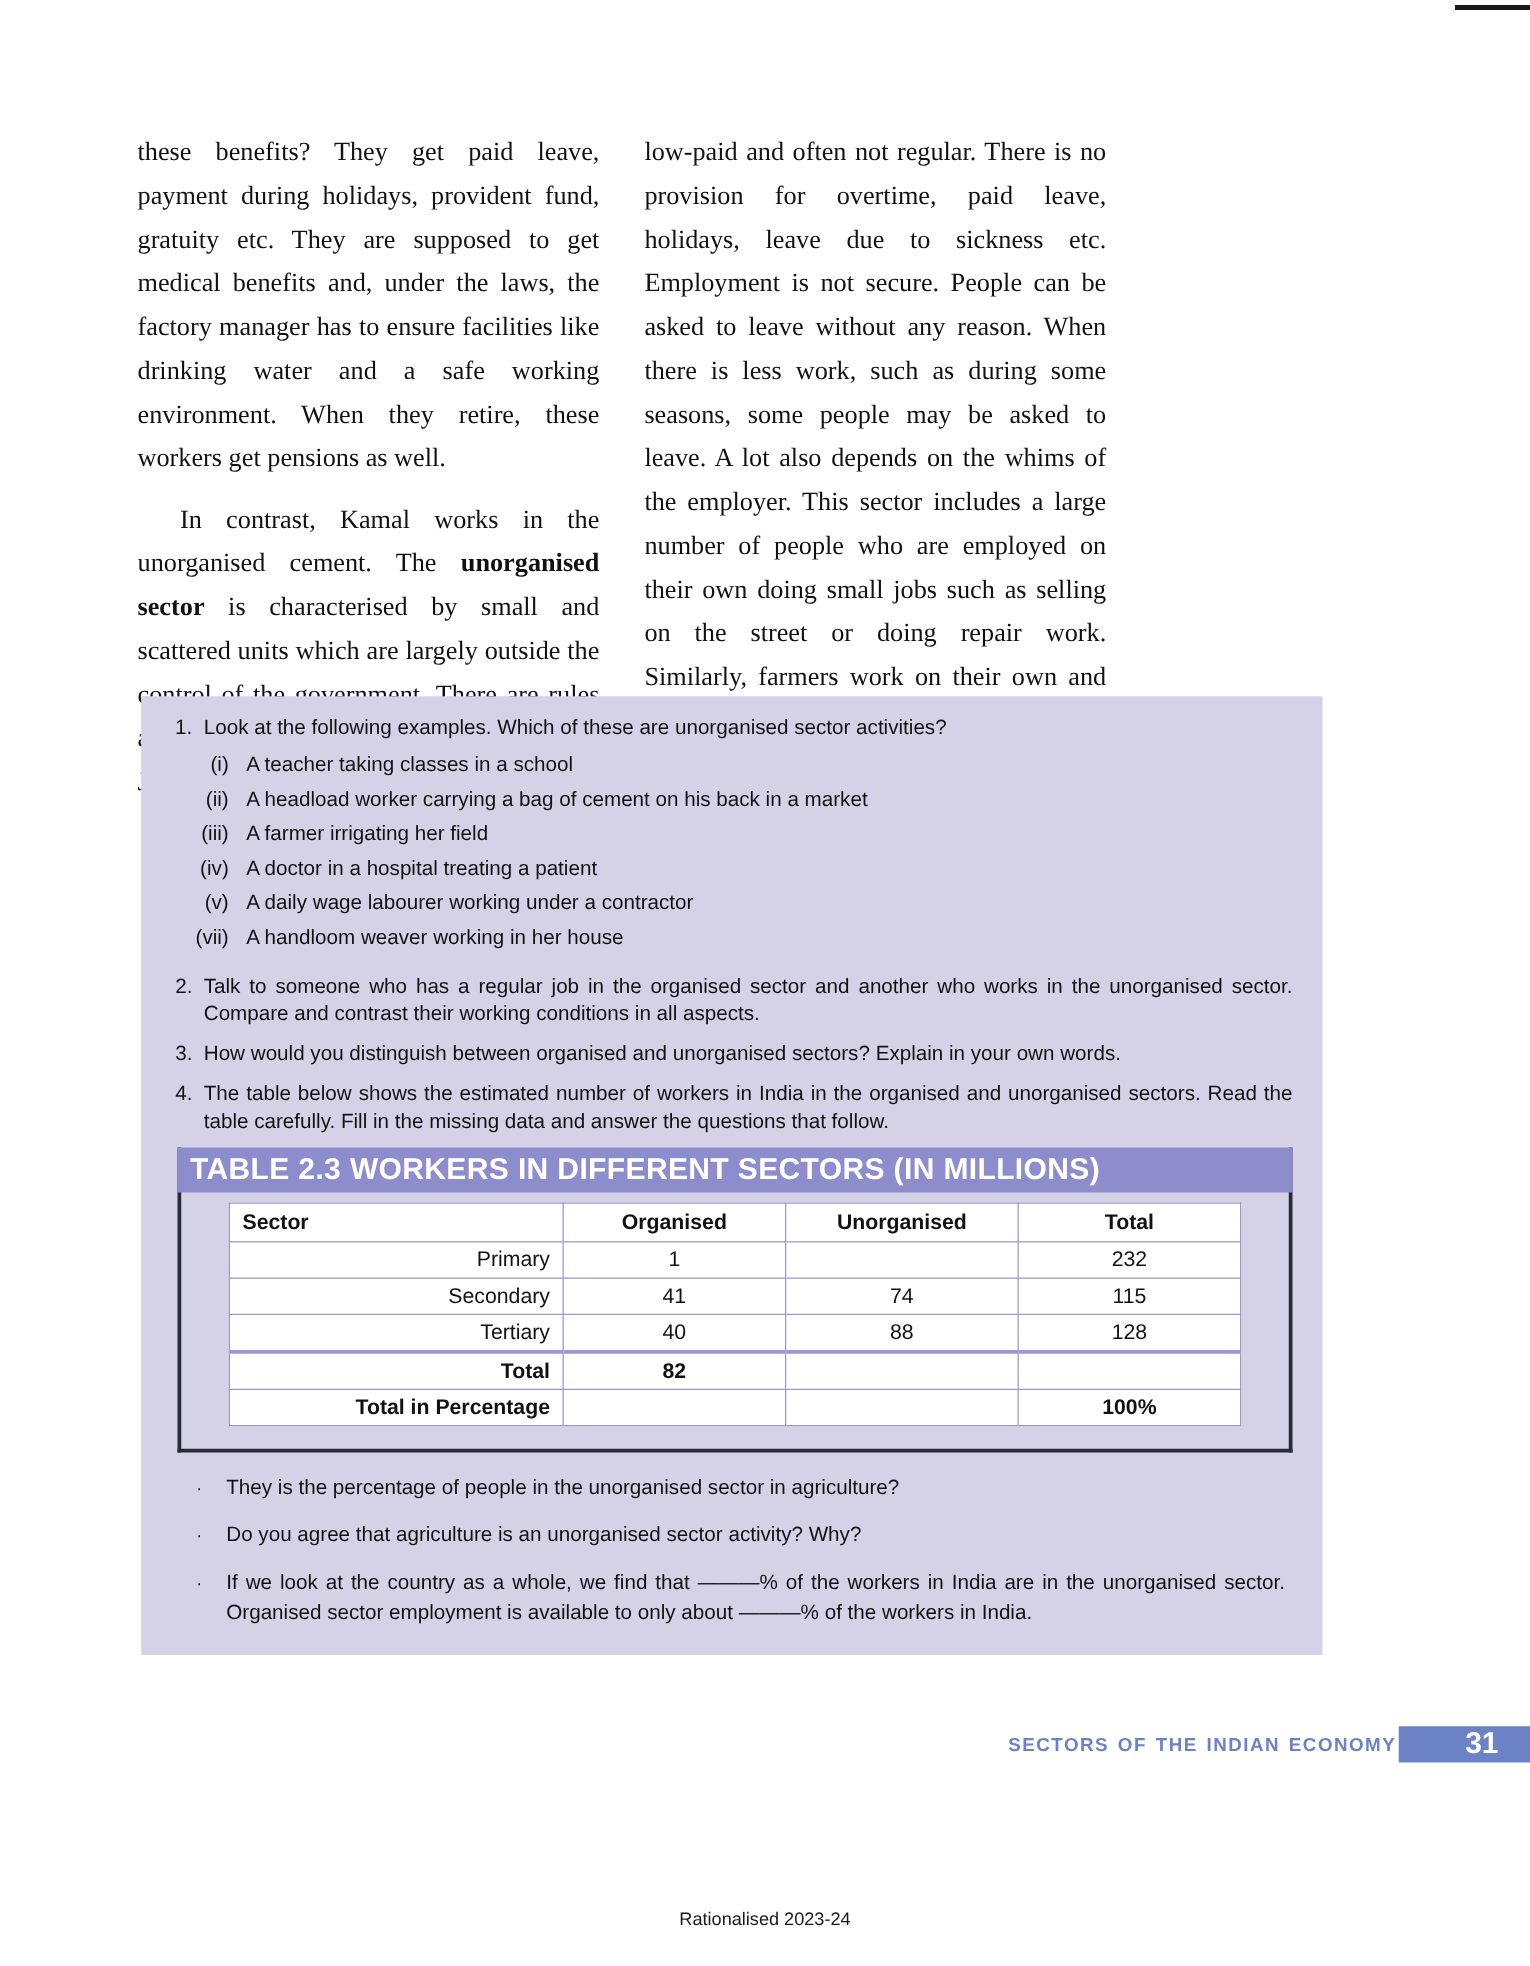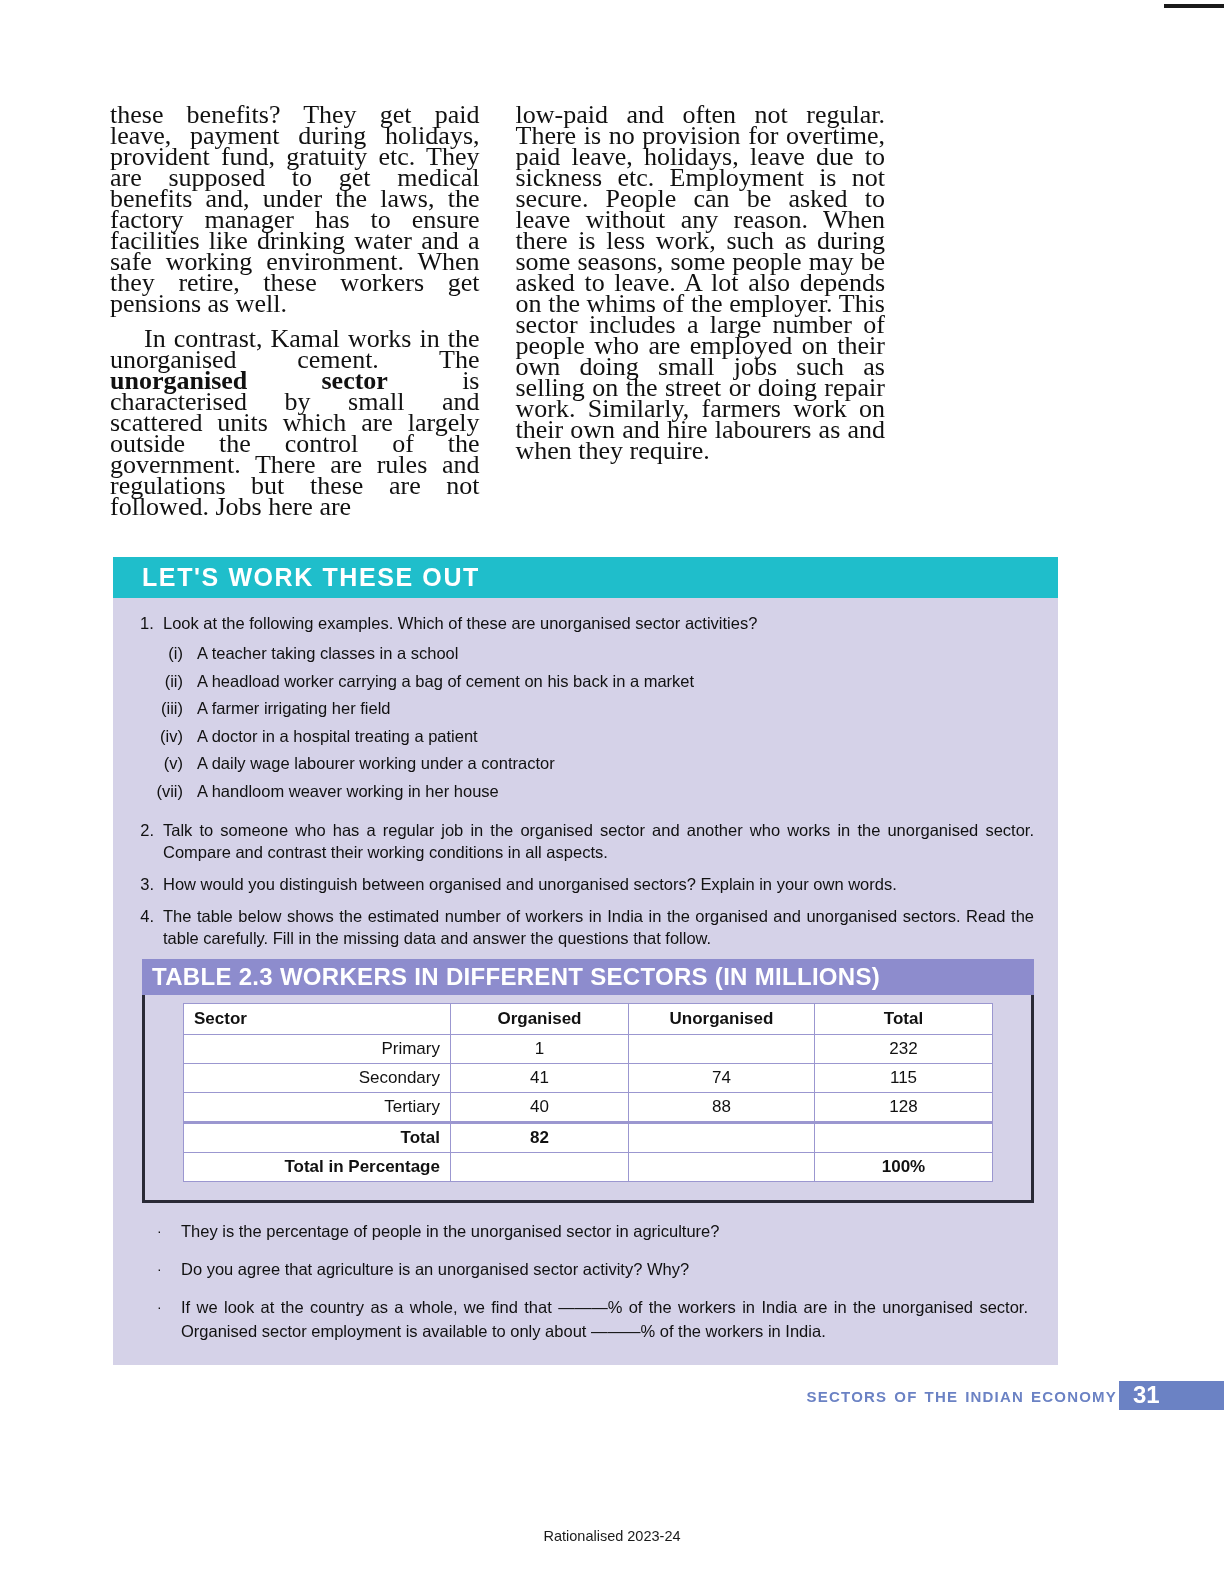--- a/index.html
+++ b/index.html
@@ -36,22 +36,22 @@
     position: absolute;
     top: 104px;
     left: 110px;
     width: 775px;
     display: flex;
     gap: 36px;
   }
   .col {
     width: 370px;
     font-family: "Liberation Serif", serif;
-    font-size: 26px;
-    line-height: 21px;
+    font-size: 21px;
+    line-height: 35px;
     text-align: justify;
     color: #111;
   }
   .col p {
     margin: 0 0 4px 0;
   }
   .col p.indent {
     text-indent: 34px;
     margin-top: 14px;
   }
@@ -221,20 +221,21 @@
     text-transform: lowercase;
     white-space: nowrap;
   }
   .footer-pagebox {
     background: #6b82c4;
     height: 29px;
     width: 105px;
     margin-left: 2px;
     display: flex;
     align-items: center;
+    justify-content: center;
     color: #ffffff;
     font-weight: bold;
     font-size: 24px;
   }
   .footer-pagebox .pg {
     position: relative;
     left: 14px;
   }
 
   .watermark {
@@ -259,23 +260,20 @@
       <p>these benefits? They get paid leave, payment during holidays, provident fund, gratuity etc. They are supposed to get medical benefits and, under the laws, the factory manager has to ensure facilities like drinking water and a safe working environment. When they retire, these workers get pensions as well.</p>
       <p class="indent"><span>In contrast, Kamal works in the unorganised cement. The </span><b>unorganised sector</b><span> is characterised by small and scattered units which are largely outside the control of the government. There are rules and regulations but these are not followed. Jobs here are</span></p>
     </div>
     <div class="col">
       <p>low-paid and often not regular. There is no provision for overtime, paid leave, holidays, leave due to sickness etc. Employment is not secure. People can be asked to leave without any reason. When there is less work, such as during some seasons, some people may be asked to leave. A lot also depends on the whims of the employer. This sector includes a large number of people who are employed on their own doing small jobs such as selling on the street or doing repair work. Similarly, farmers work on their own and hire labourers as and when they require.</p>
     </div>
   </div>
 
   <div class="lwto">
 
-    <div class="lwto-header">
-      <span class="lwto-header-title">LET'S WORK THESE OUT</span>
-    </div>
 
     <div class="q-list">
 
       <div class="q-item first">
         <div class="q-num">1.</div>
         <div class="q-text">Look at the following examples. Which of these are unorganised sector activities?</div>
       </div>
 
       <div class="roman-list">
         <div class="roman-item">

